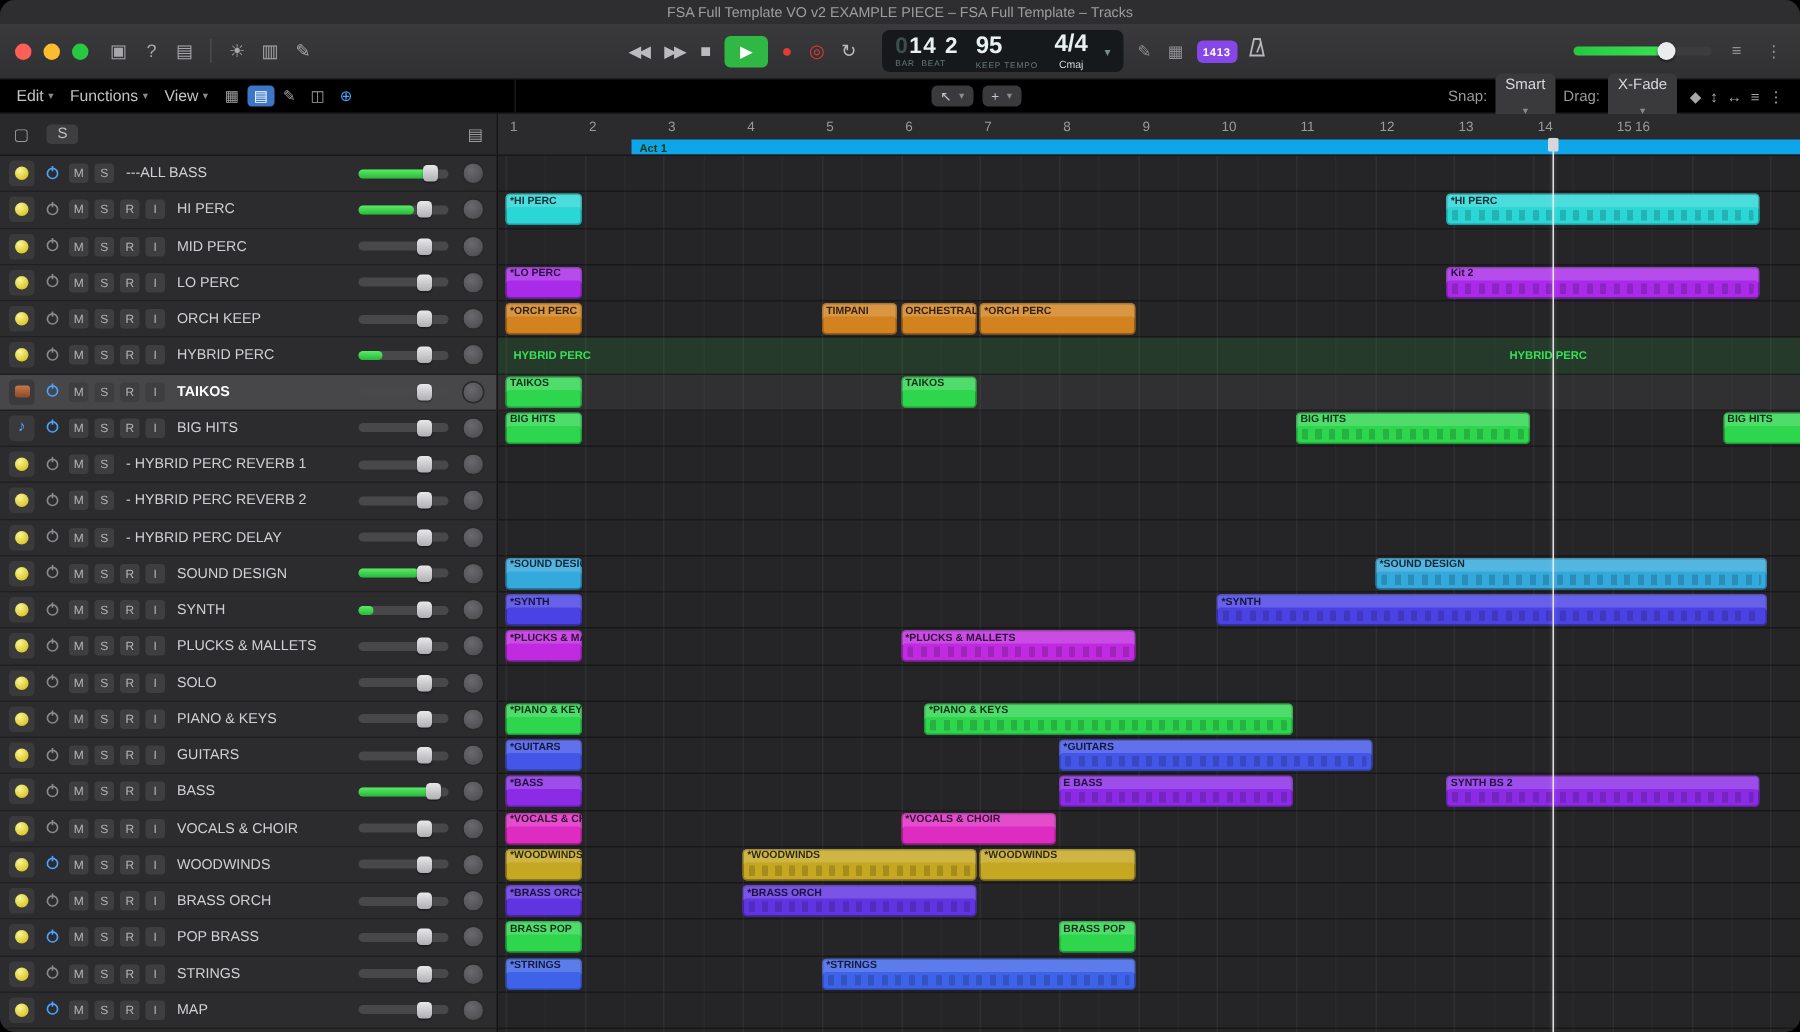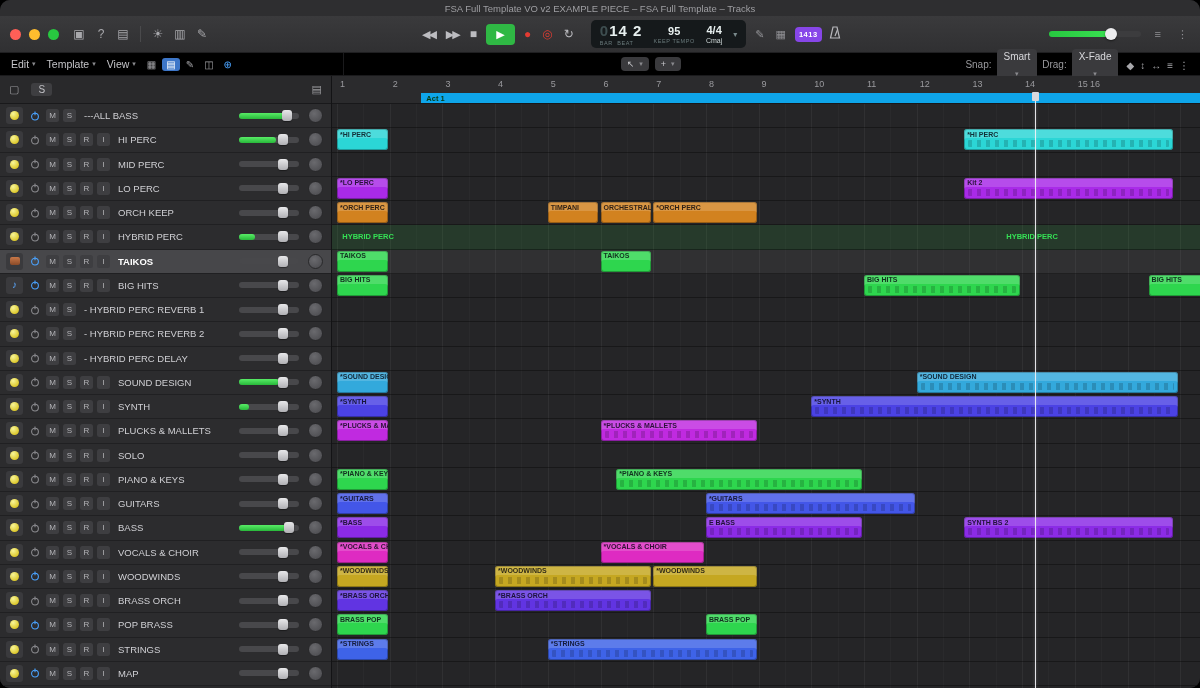--- a/index.html
+++ b/index.html
@@ -20,21 +20,21 @@
   .tb-sep{width:1px;height:16px;background:#4a4a4c;margin:0 5px;}
   .tb-center{display:flex;align-items:center;gap:7px;margin:0 auto;}
   .t-btn{color:#bcbcc0;font-size:11px;letter-spacing:-2px;padding:1px 2px;}
   .t-btn.stop{font-size:12px;letter-spacing:0;}
   .t-btn.play{background:#2fb844;border-radius:4px;color:#fff;width:25px;height:19px;display:flex;align-items:center;justify-content:center;letter-spacing:0;}
   .t-btn.rec{color:#e33b32;font-size:12px;letter-spacing:0;}
   .lcd{background:#15191b;border-radius:5px;height:28px;display:flex;align-items:center;padding:0 9px;gap:11px;margin-left:8px;color:#e8f0f0;}
   .lcd-big{font-size:15px;font-weight:bold;letter-spacing:1px;white-space:nowrap;}
   .lcd-big .dim{color:#3e4e50;}
   .lcd-cap{font-size:5.5px;color:#6a7a7c;letter-spacing:.6px;margin-top:1px;white-space:nowrap;}
-  .lcd-mid{font-size:11px;font-weight:bold;text-align:center;}
+  .lcd-mid{font-size:16px;font-weight:bold;}
   .lcd-key{font-size:7px;color:#cfd8d8;text-align:center;margin-top:1px;}
   .lcd-chev{color:#7a8a8c;font-size:8px;}
   .dim-icon{color:#909094;font-size:11px;padding:0 2px;}
   .badge{background:#8746e8;color:#fff;font-size:7.5px;font-weight:bold;border-radius:4px;padding:3px 4px;letter-spacing:.5px;}
   .tb-right{display:flex;align-items:center;gap:12px;}
   .mslider{width:92px;height:6px;border-radius:3px;background:#3c3c3e;position:relative;}
   .mfill{position:absolute;left:0;top:0;bottom:0;border-radius:3px;background:linear-gradient(to right,#27c840,#3ae052);}
   .mknob{position:absolute;top:-3.5px;width:12px;height:12px;border-radius:50%;background:#ececee;box-shadow:0 1px 2px rgba(0,0,0,.5);}
 
   
@@ -164,21 +164,21 @@
     </div>
   </div>
 
   <div class="menubar">
     <div class="mb-left" id="mb-left">
         <div class="menu-item">
           <span>Edit</span>
           <span class="menu-chev">▾</span>
         </div>
         <div class="menu-item">
-          <span>Template</span>
+          <span>Functions</span>
           <span class="menu-chev">▾</span>
         </div>
         <div class="menu-item">
           <span>View</span>
           <span class="menu-chev">▾</span>
         </div>
         <span class="view-icon">▦</span>
         <span class="view-icon active">▤</span>
         <span class="view-icon">✎</span>
         <span class="view-icon">◫</span>

